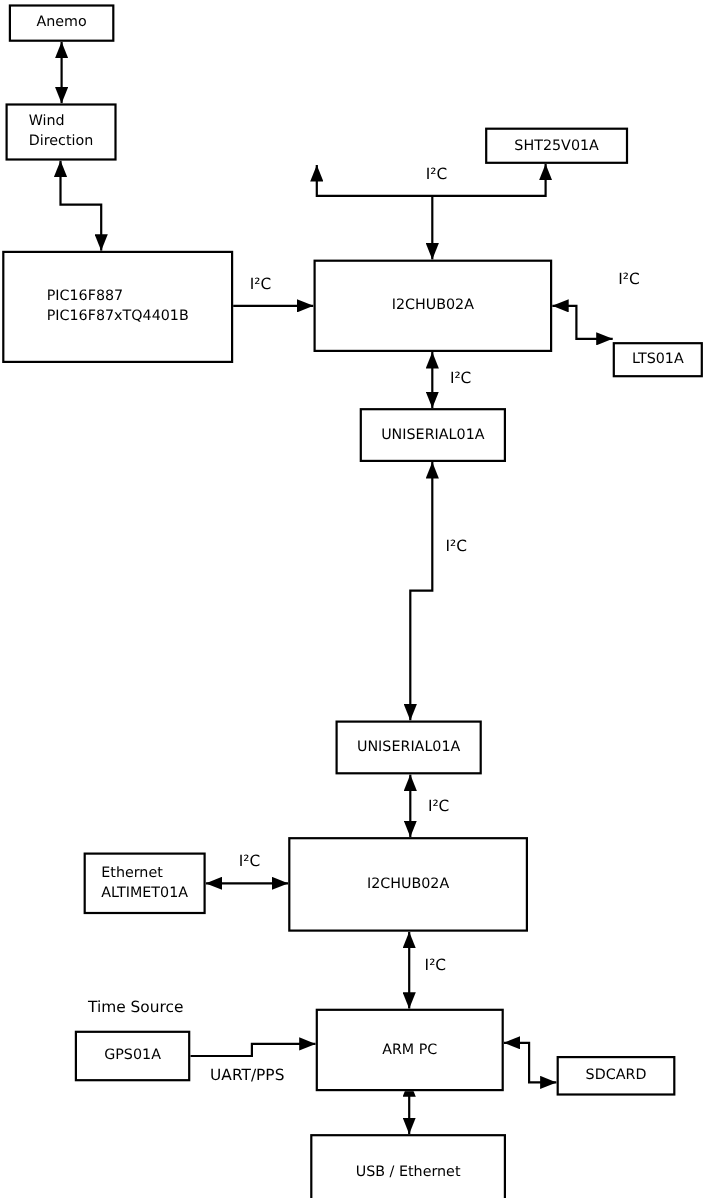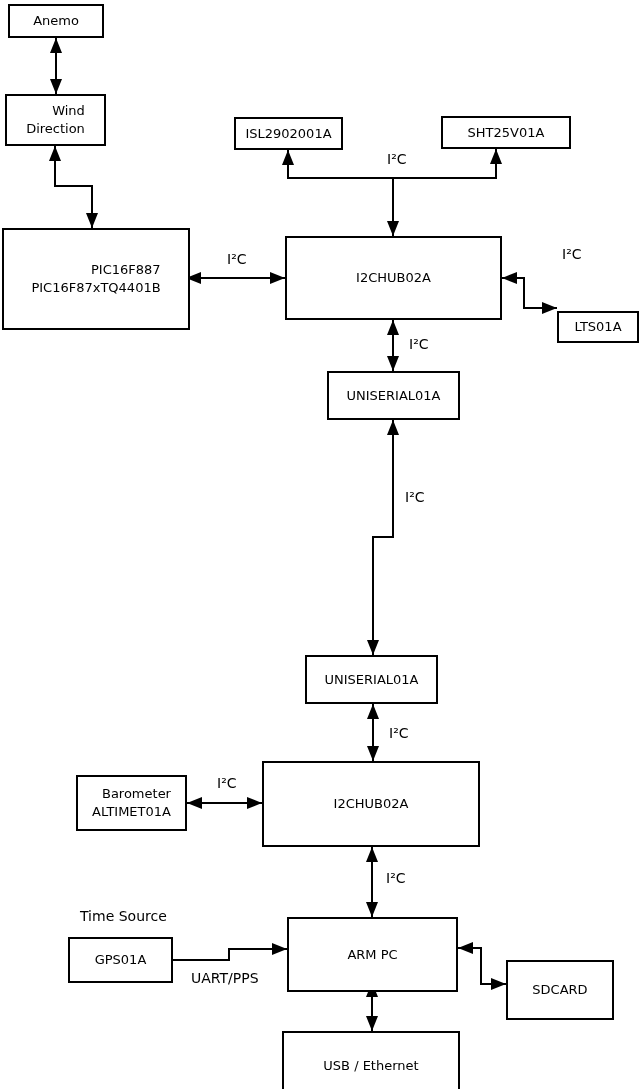--- a/index.html
+++ b/index.html
@@ -26,21 +26,21 @@
     position: absolute;
     box-sizing: border-box;
     background: #ffffff;
     border: 2px solid #000000;
     display: flex;
     align-items: center;
     justify-content: center;
   }
   .box span {
     display: block;
-    text-align: right;
+    text-align: left;
     font-size: 13px;
     line-height: 1.35;
     white-space: pre-line;
   }
   .float-label {
     position: absolute;
     font-size: 14px;
     line-height: 1.2;
     white-space: nowrap;
   }
@@ -74,28 +74,25 @@
 
   <div class="box" style="left:8px; top:4px; width:96px; height:34px;">
     <span>Anemo</span>
   </div>
 
   <div class="box" style="left:5px; top:94px; width:101px; height:52px;">
     <span>Wind
 Direction</span>
   </div>
 
-  <div class="box" style="left:2px; top:228px; width:188px; height:102px;">
+  <div class="box" style="left:2px; top:228px; width:210px; height:102px;">
     <span>PIC16F887
 PIC16F87xTQ4401B</span>
   </div>
 
-  <div class="box" style="left:234px; top:117px; width:109px; height:33px;">
-    <span>ISL2902001A</span>
-  </div>
 
   <div class="box" style="left:441px; top:116px; width:130px; height:33px;">
     <span>SHT25V01A</span>
   </div>
 
   <div class="box" style="left:285px; top:236px; width:217px; height:84px;">
     <span>I2CHUB02A</span>
   </div>
 
   <div class="box" style="left:557px; top:295px; width:82px; height:32px;margin-top:16px;">
@@ -108,33 +105,33 @@
 
   <div class="box" style="left:305px; top:655px; width:133px; height:49px;">
     <span>UNISERIAL01A</span>
   </div>
 
   <div class="box" style="left:262px; top:761px; width:218px; height:86px;">
     <span>I2CHUB02A</span>
   </div>
 
   <div class="box" style="left:76px; top:775px; width:111px; height:56px;">
-    <span>Barometer
+    <span>Ethernet
 ALTIMET01A</span>
   </div>
 
   <div class="box" style="left:68px; top:937px; width:105px; height:46px;">
     <span>GPS01A</span>
   </div>
 
   <div class="box" style="left:287px; top:917px; width:171px; height:75px;">
     <span>ARM PC</span>
   </div>
 
-  <div class="box" style="left:506px; top:960px; width:108px; height:60px;">
+  <div class="box" style="left:506px; top:960px; width:108px; height:36px;">
     <span>SDCARD</span>
   </div>
 
   <div class="box" style="left:282px; top:1031px; width:178px; height:69px;">
     <span>USB / Ethernet</span>
   </div>
 
   <span class="float-label" style="left:80px; top:908px;">Time Source</span>
 
   <span class="float-label" style="left:191px; top:970px;">UART/PPS</span>

